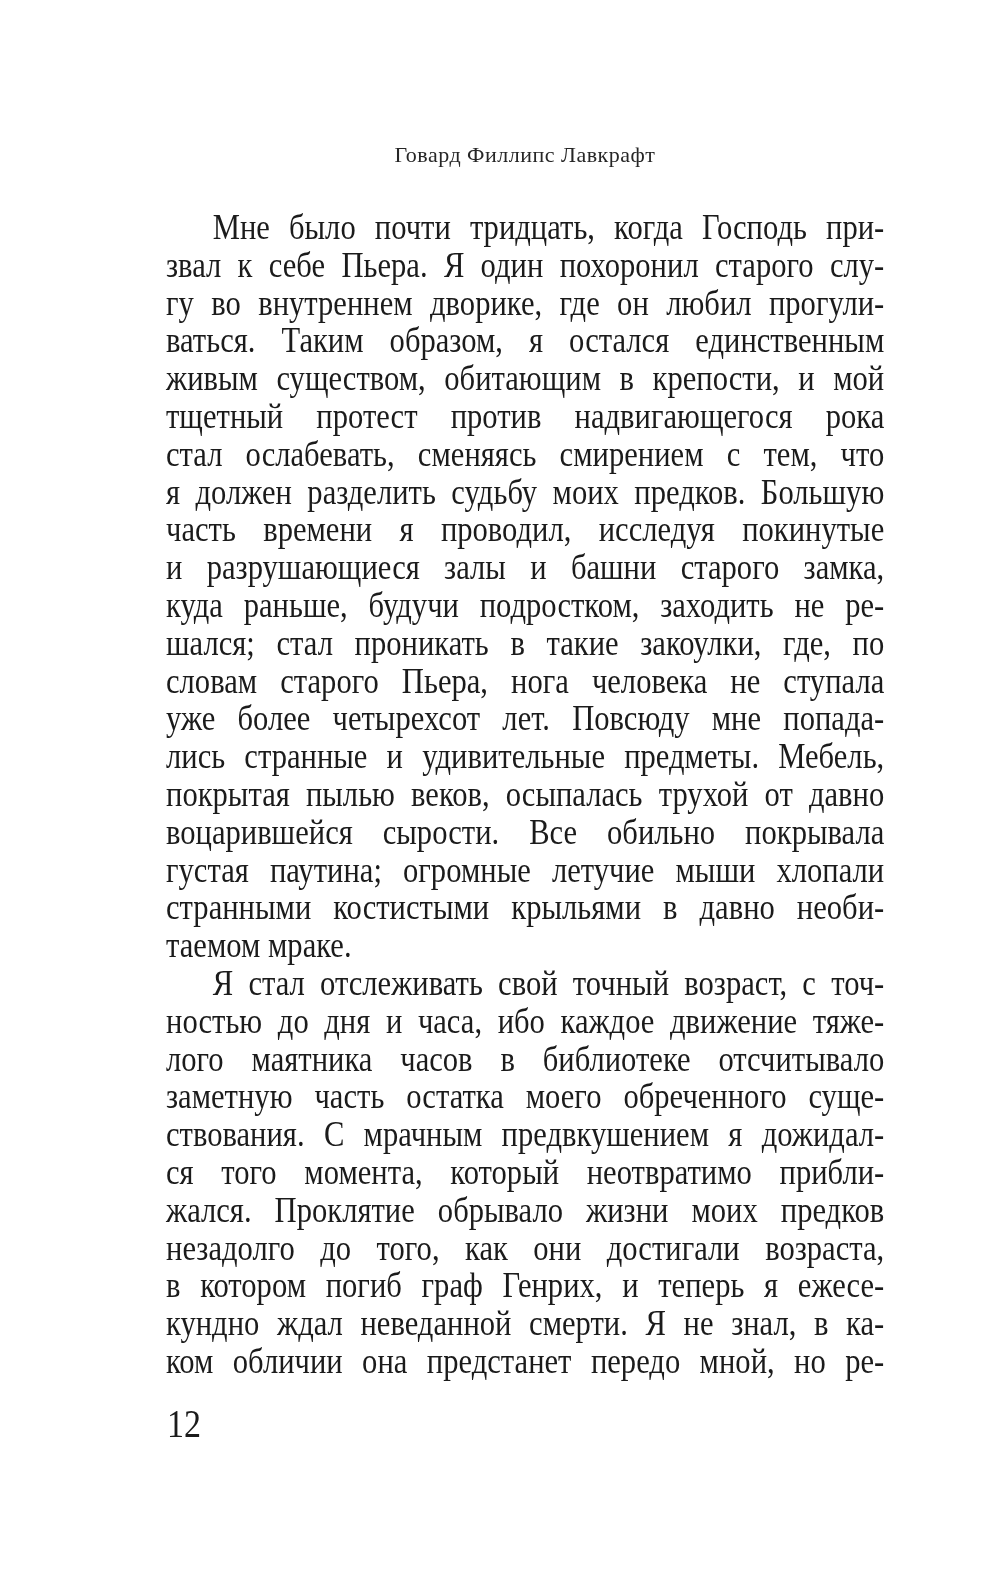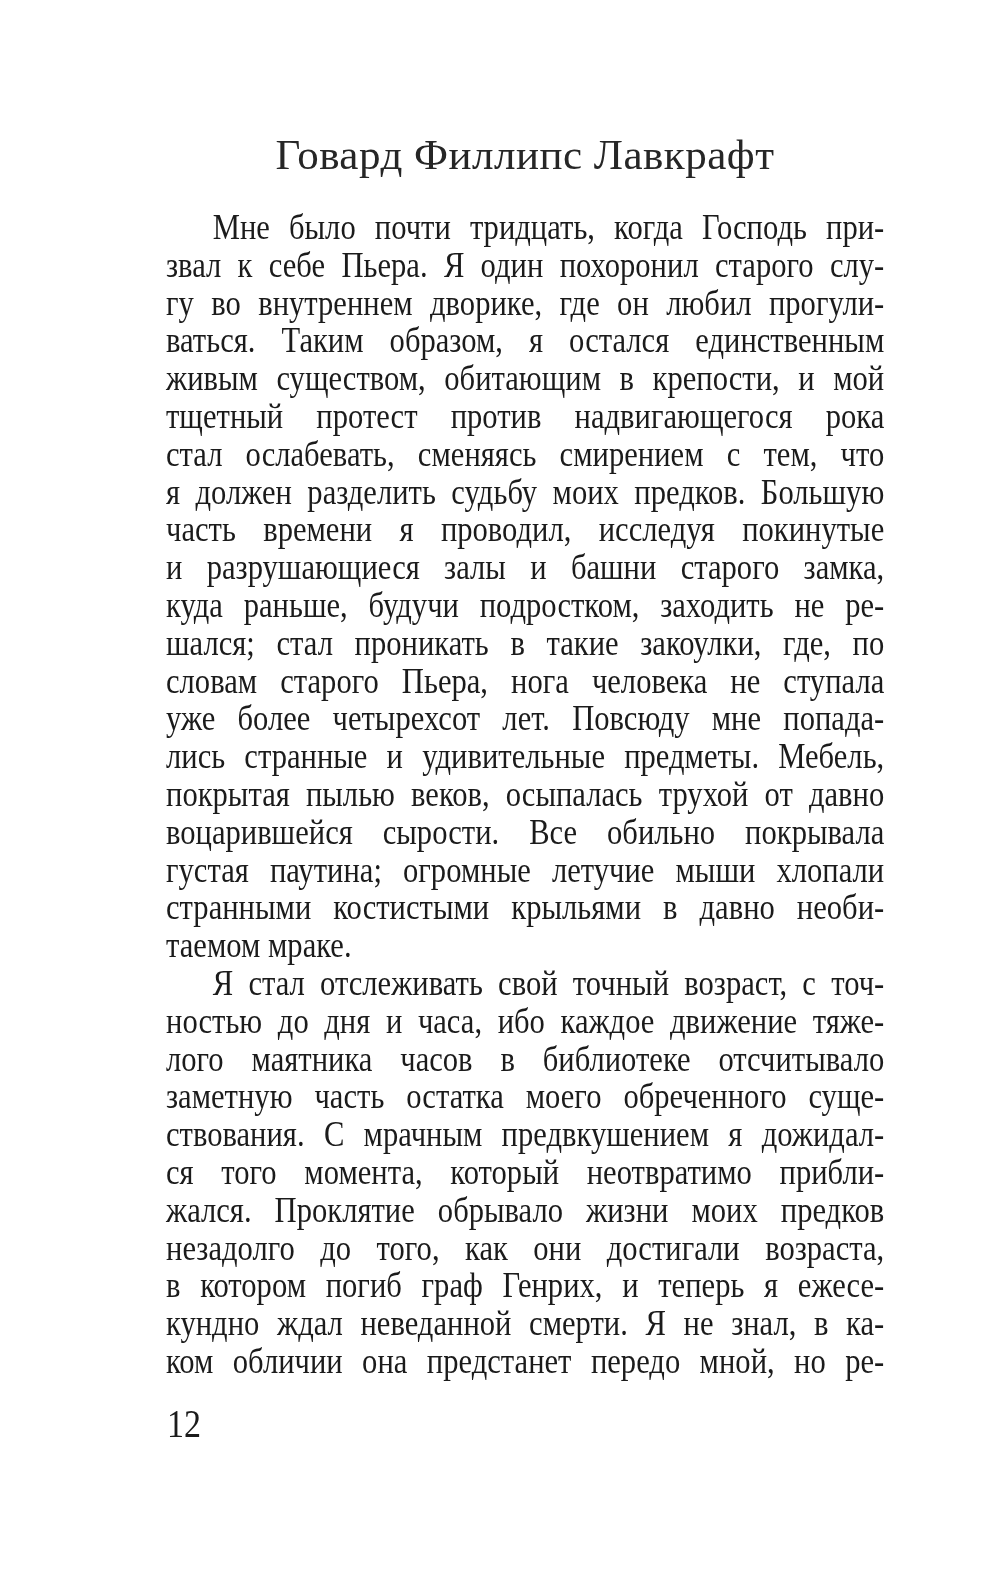--- a/index.html
+++ b/index.html
@@ -16,21 +16,21 @@
     overflow: hidden;
     font-family: "Liberation Serif", "DejaVu Serif", serif;
     color: #1b1b1b;
   }
   .running-header {
     position: absolute;
     left: 166px;
     top: 136px;
     width: 718px;
     text-align: center;
-    font-size: 43px;
+    font-size: 22px;
     line-height: 38px;
     letter-spacing: 0.5px;
     color: #262626;
     white-space: nowrap;
   }
   .text-block {
     position: absolute;
     left: 166px;
     top: 209px;
     width: 845px;

